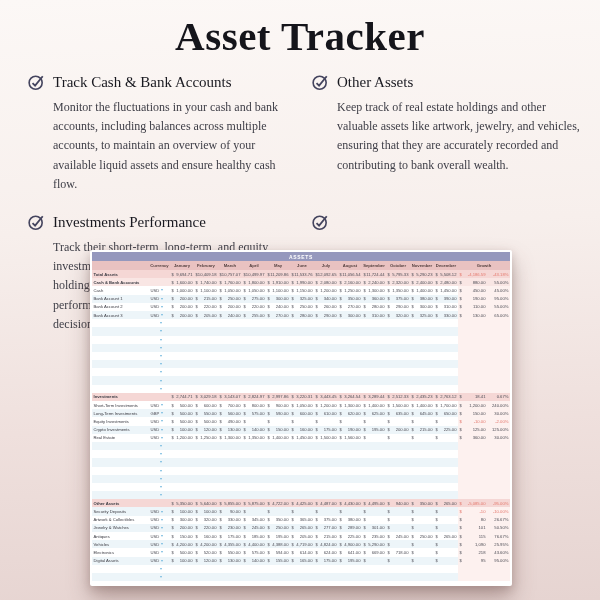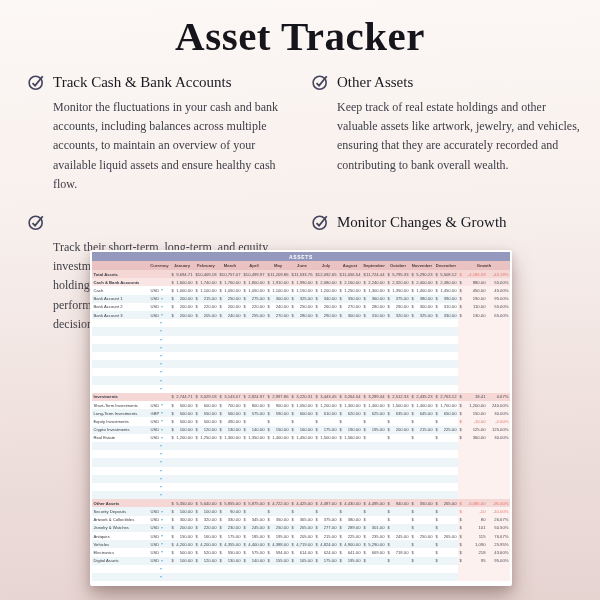--- a/index.html
+++ b/index.html
@@ -84,30 +84,30 @@
       <span class="feature-title">Other Assets</span>
     </div>
     <p class="feature-body">Keep track of real estate holdings and other valuable assets like artwork, jewelry, and vehicles, ensuring that they are accurately recorded and contributing to bank overall wealth.</p>
   </div>
   <div class="feature">
     <div class="feature-head">
       <svg class="check-icon" width="17" height="17" viewBox="0 0 18 18">
         <circle cx="8.1" cy="9.3" r="6.9" fill="none" stroke="#44445e" stroke-width="1.7"></circle>
         <path d="M4.8 9.6 L7.5 12.3 L15.6 2.4" fill="none" stroke="#44445e" stroke-width="1.9"></path>
       </svg>
+      <span class="feature-title">Investments Performance</span>
     </div>
     <p class="feature-body">Track their short-term, long-term, and equity investments, including any cryptocurrency holdings, to understand their growth and performance over time, allowing for informed decisions on portfolio adjustments.</p>
   </div>
   <div class="feature">
     <div class="feature-head">
       <svg class="check-icon" width="17" height="17" viewBox="0 0 18 18">
         <circle cx="8.1" cy="9.3" r="6.9" fill="none" stroke="#44445e" stroke-width="1.7"></circle>
         <path d="M4.8 9.6 L7.5 12.3 L15.6 2.4" fill="none" stroke="#44445e" stroke-width="1.9"></path>
       </svg>
-      <span class="feature-title">Monitor Changes &amp; Growth</span>
     </div>
   </div>
 </div>
 
 <div class="sheet-window">
   <div class="sheet-titlebar">
     <span>ASSETS</span>
   </div>
   <div>
       <div class="trow thead">

